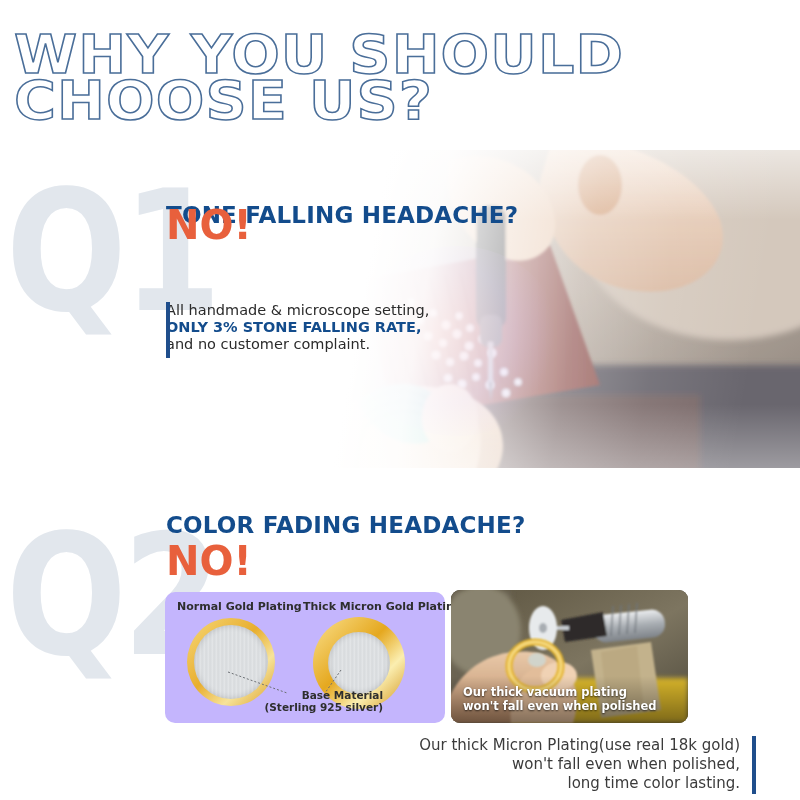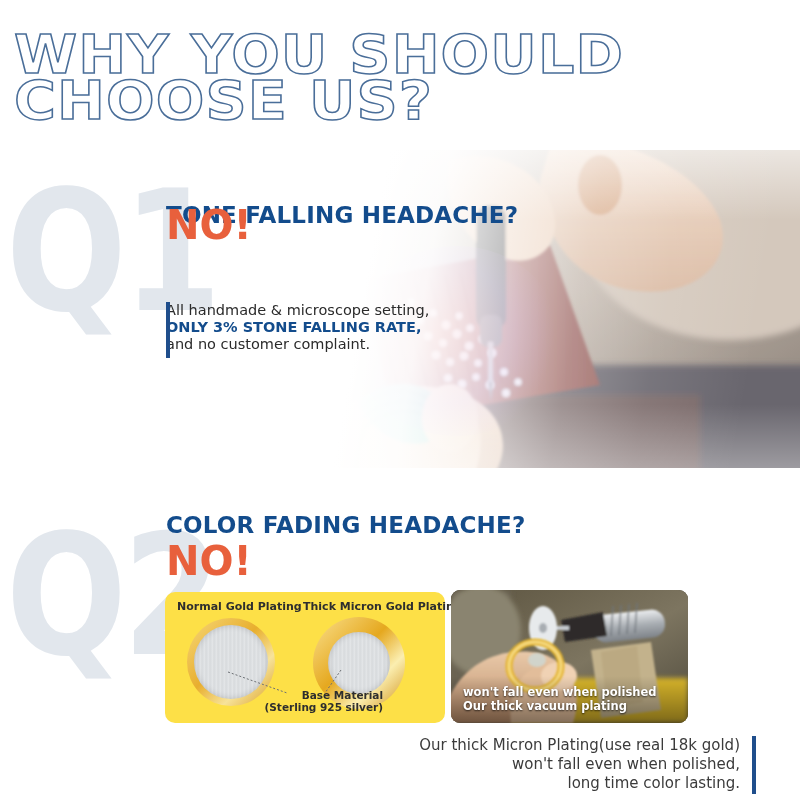--- a/index.html
+++ b/index.html
@@ -56,21 +56,21 @@
 
   
   .quote{position:absolute;left:166px;top:302px;}
   .quote .bar{position:absolute;left:0;top:0;width:4px;height:56px;background:#1f4e8c;}
   .quote p{margin:0;font-size:14.5px;line-height:17px;color:#2b2b2b;}
   .quote .em{font-weight:bold;color:#134c8c;}
 
   
   .plate-panel{
     position:absolute;left:165px;top:592px;width:280px;height:131px;
-    background:#fde047;border-radius:10px;
+    background:#c4b5fd;border-radius:10px;
   }
   .plate-label{position:absolute;top:8px;font-size:11px;font-weight:600;color:#2e2e2e;white-space:nowrap;}
   #lbl-normal{left:12px;}
   #lbl-thick{left:138px;}
   .coin{position:absolute;border-radius:50%;}
   .coin .core{position:absolute;border-radius:50%;
     background:repeating-linear-gradient(90deg,#c9cccf 0px,#e9ecee 1px,#d2d5d8 2px,#f2f4f5 3px,#c4c7ca 4px);
     box-shadow:inset 0 0 6px rgba(0,0,0,.18);}
   #coin-normal{left:22px;top:26px;width:88px;height:88px;
     background:linear-gradient(135deg,#f6d87a,#e8ae2e 45%,#f7e39a 70%,#d99d22);}
@@ -302,22 +302,22 @@
       </g>
       <rect y="86" width="237" height="47" fill="url(#capfade)"></rect>
       <defs>
         <linearGradient id="capfade" x1="0" y1="0" x2="0" y2="1">
           <stop offset="0" stop-color="#000000" stop-opacity="0"></stop>
           <stop offset="1" stop-color="#000000" stop-opacity="0.42"></stop>
         </linearGradient>
       </defs>
     </svg>
     <div class="cap">
+      <div>Our thick vacuum plating</div>
       <div>won't fall even when polished</div>
-      <div>Our thick vacuum plating</div>
     </div>
   </div>
 
   <div class="closing">
     <div>Our thick Micron Plating(use real 18k gold)</div>
     <div>won't fall even when polished,</div>
     <div>long time color lasting.</div>
   </div>
   <div class="closing-bar"></div>
 

